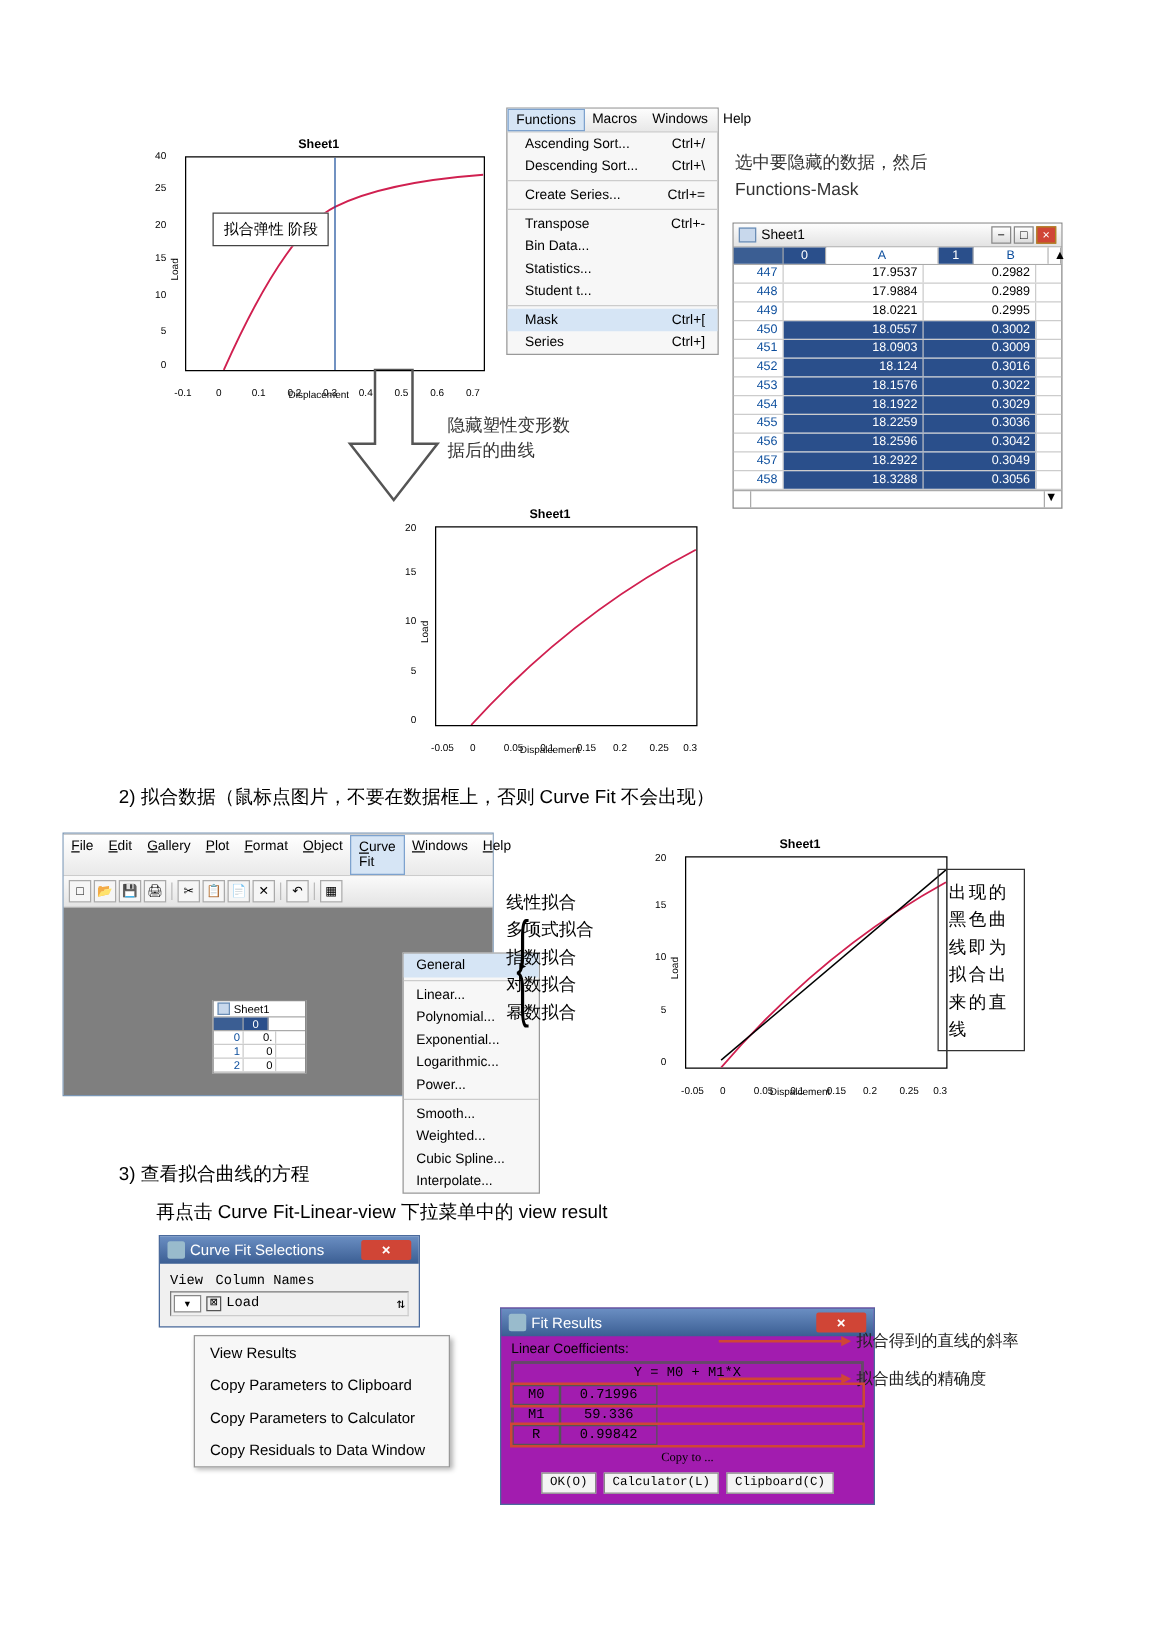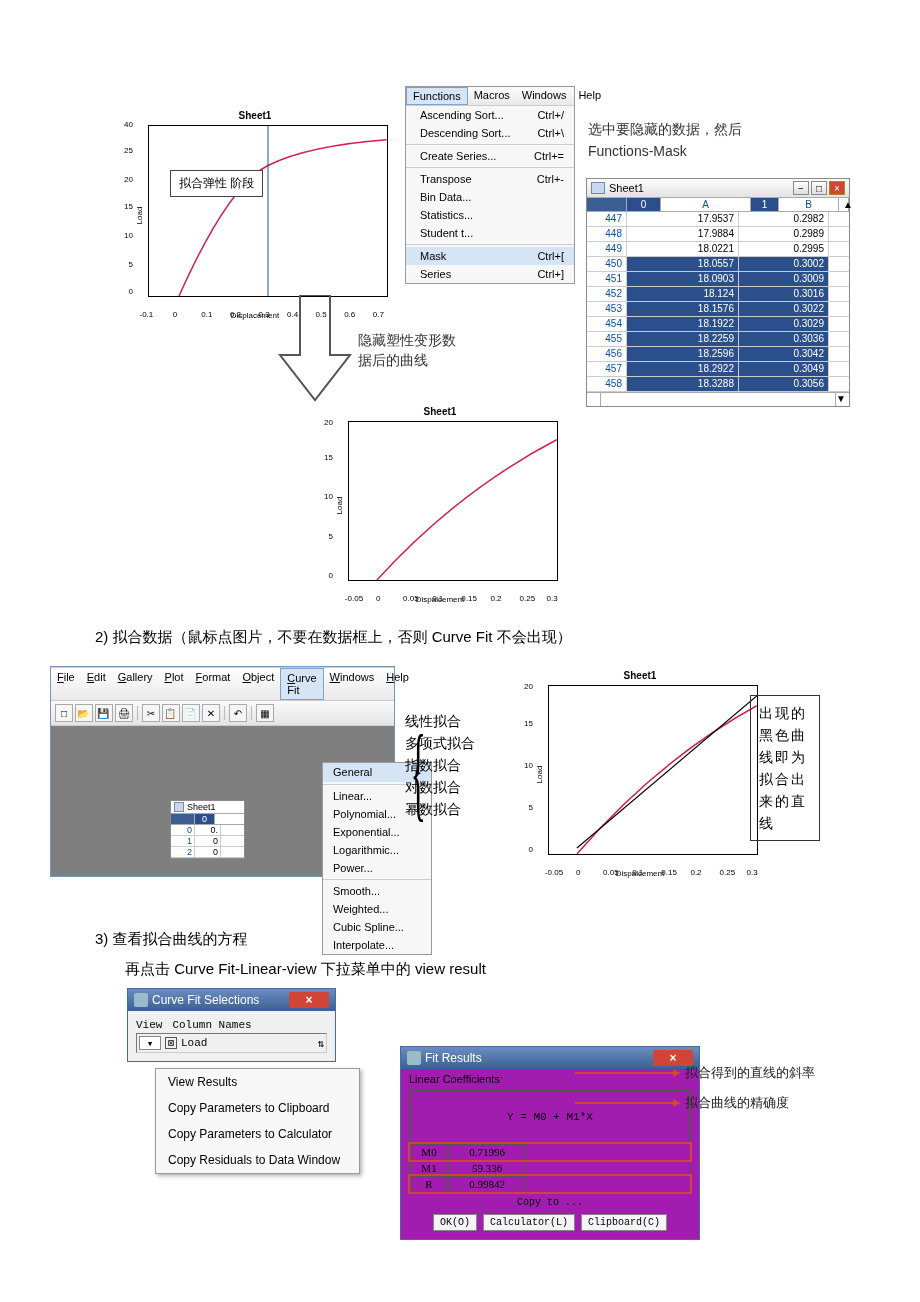--- a/index.html
+++ b/index.html
@@ -105,29 +105,29 @@
 .cfs-load { display: flex; align-items: center; gap: 4px; border: 1px inset #ccc; padding: 2px; margin-top: 2px; }
 .cfs-load .dd { width: 22px; height: 14px; border: 1px solid #888; background: #fff; display: flex; align-items: center; justify-content: center; }
 .cfs-load .chk { width: 12px; height: 12px; border: 1px solid #555; display: flex; align-items: center; justify-content: center; font-size: 10px; }
 
 .ctx-menu { position: absolute; left: 155px; top: 1068px; width: 205px; background: #f7f7f7; border: 1px solid #999; font-size: 12px; box-shadow: 2px 2px 4px rgba(0,0,0,0.3); }
 .ctx-menu .row { padding: 6px 12px; }
 
 .fr-window { position: absolute; left: 400px; top: 1046px; width: 300px; border: 1px solid #4a6a9c; background: #a21caf; }
 .fr-body { padding: 4px 8px 8px; font-size: 11px; }
 .fr-table { margin: 4px auto; border: 1px solid #555; font-family: "Courier New", monospace; }
-.fr-table .frow { display: flex; font-family: Liberation Serif, serif; }
+.fr-table .frow { display: flex; }
 .fr-table .frow div { border: 1px solid #555; padding: 1px 6px; text-align: center; }
 .fr-table .frow .lbl { width: 38px; }
 .fr-table .frow .val { width: 78px; }
 .fr-table .frow.hl { outline: 2px solid #d04536; position: relative; z-index: 2; }
-.fr-table .eq { text-align: center; padding: 20px; border: 1px solid #555; }
+.fr-table .eq { text-align: center; padding: 2px; border: 1px solid #555; }
 .fr-btns { display: flex; gap: 6px; justify-content: center; margin-top: 6px; }
 .fr-btns .btn { border: 1px solid #888; padding: 2px 6px; font-family: "Courier New", monospace; font-size: 10px; background: #f4f4f4; }
-.fr-copy { text-align: center; font-family: Liberation Mono, monospace; font-size: 10px; margin-top: 4px; }
+.fr-copy { text-align: center; font-family: Liberation Serif, serif; font-size: 10px; margin-top: 4px; }
 
 .red-arrow { position: absolute; height: 2px; background: #d04536; }
 .red-arrow::before { content: ""; position: absolute; right: -6px; top: -3px; border-left: 8px solid #d04536; border-top: 4px solid transparent; border-bottom: 4px solid transparent; }
 .red-note { position: absolute; font-size: 13px; color: #222; }
 
 svg.curve { position: absolute; left: 0; top: 0; width: 100%; height: 100%; }
 </style>
 </head>
 <body>
 

